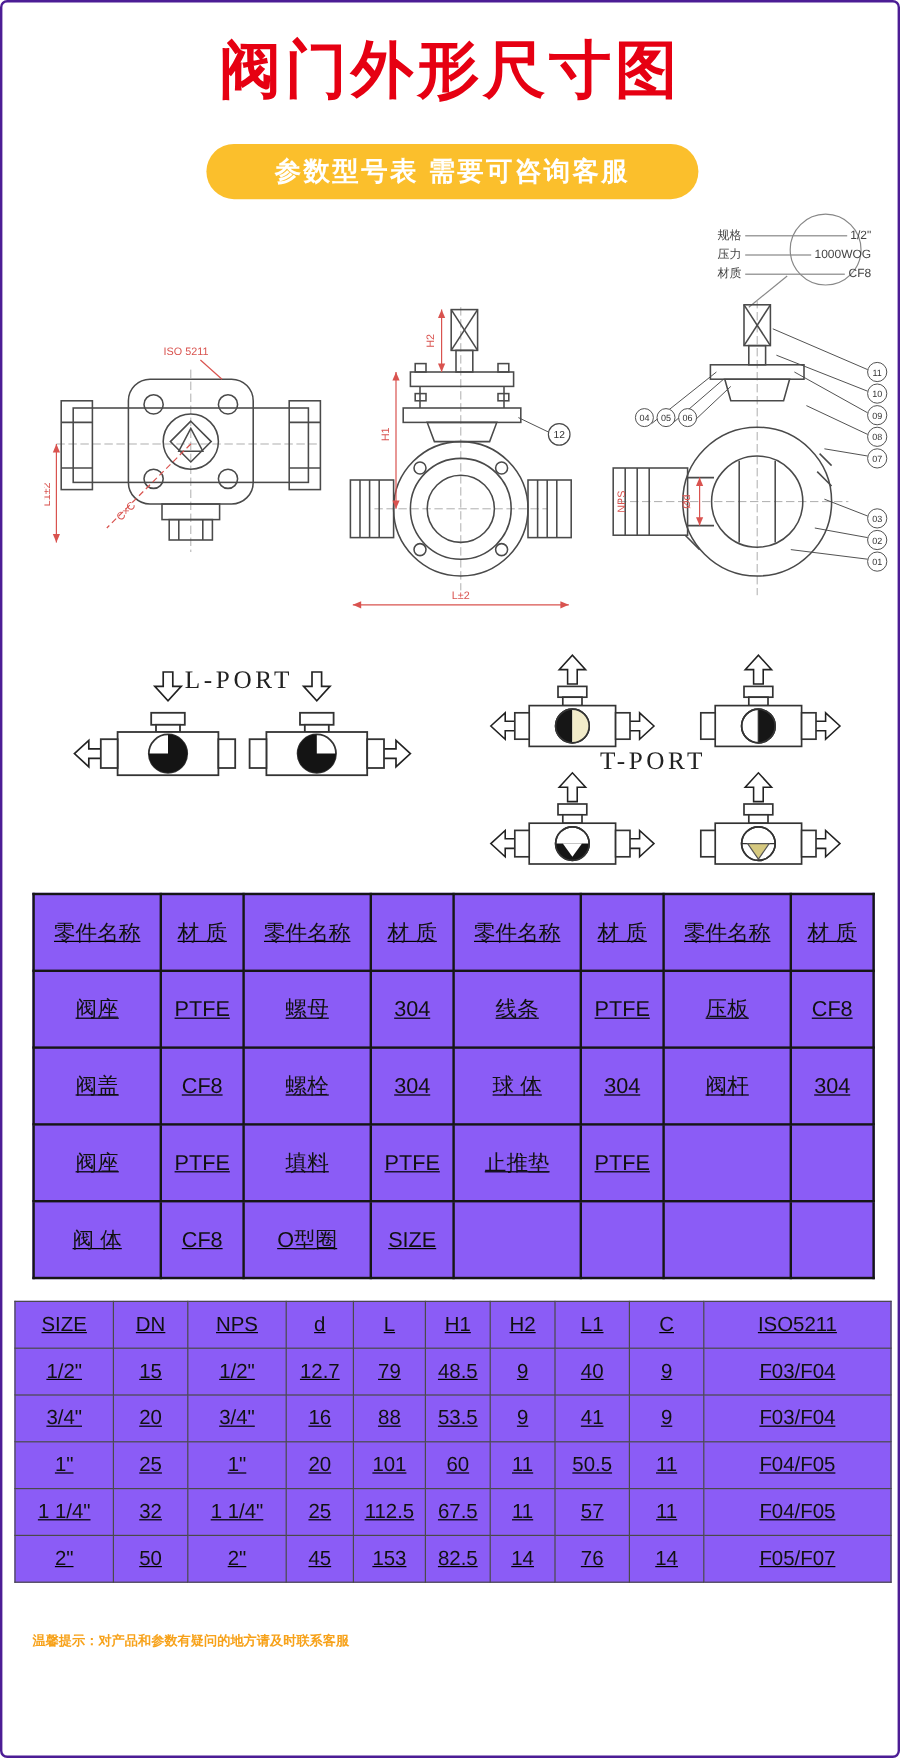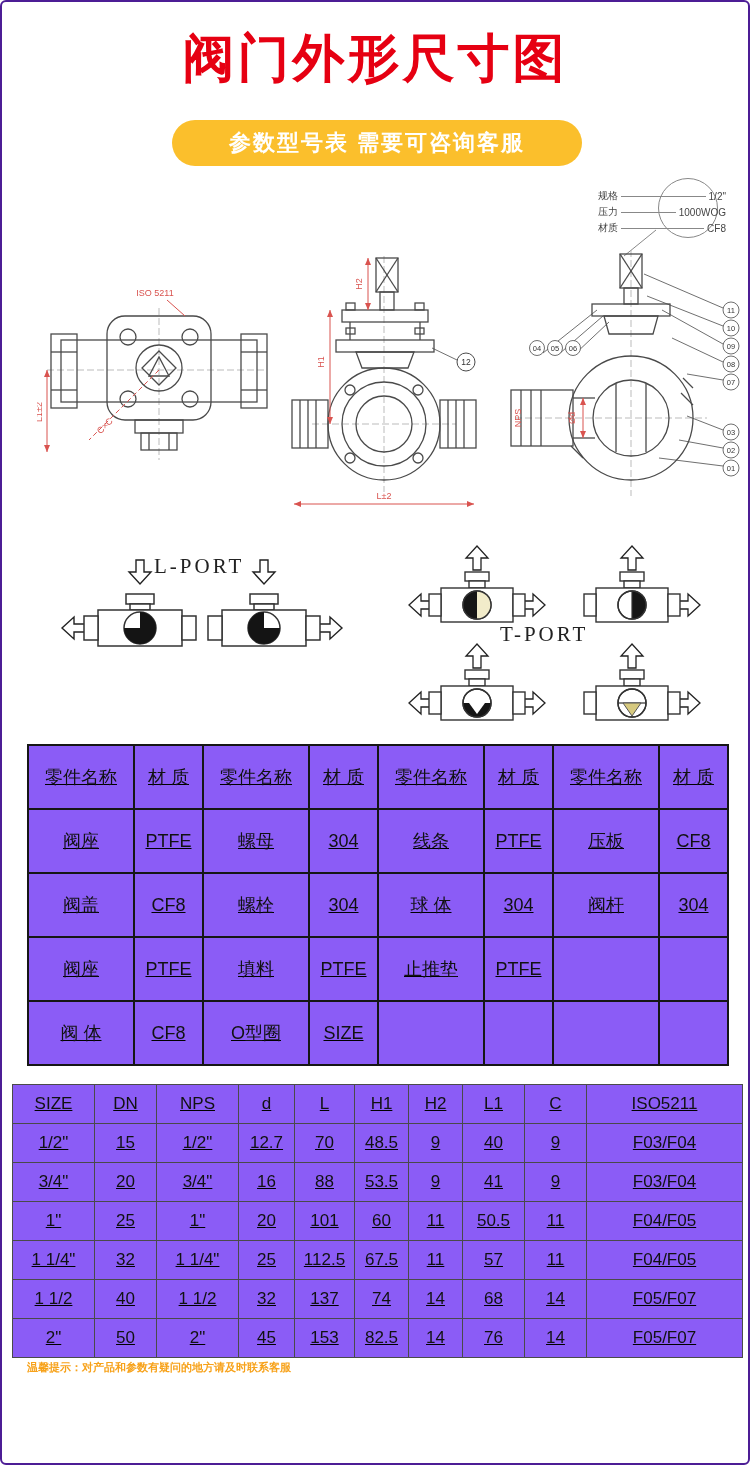--- a/index.html
+++ b/index.html
@@ -433,21 +433,21 @@
       <td>H2</td>
       <td>L1</td>
       <td>C</td>
       <td>ISO5211</td>
     </tr>
     <tr>
       <td>1/2"</td>
       <td>15</td>
       <td>1/2"</td>
       <td>12.7</td>
-      <td>70</td>
+      <td>79</td>
       <td>48.5</td>
       <td>9</td>
       <td>40</td>
       <td>9</td>
       <td>F03/F04</td>
     </tr>
     <tr>
       <td>3/4"</td>
       <td>20</td>
       <td>3/4"</td>
@@ -477,32 +477,20 @@
       <td>1 1/4"</td>
       <td>25</td>
       <td>112.5</td>
       <td>67.5</td>
       <td>11</td>
       <td>57</td>
       <td>11</td>
       <td>F04/F05</td>
     </tr>
     <tr>
-      <td>1 1/2</td>
-      <td>40</td>
-      <td>1 1/2</td>
-      <td>32</td>
-      <td>137</td>
-      <td>74</td>
-      <td>14</td>
-      <td>68</td>
-      <td>14</td>
-      <td>F05/F07</td>
-    </tr>
-    <tr>
       <td>2"</td>
       <td>50</td>
       <td>2"</td>
       <td>45</td>
       <td>153</td>
       <td>82.5</td>
       <td>14</td>
       <td>76</td>
       <td>14</td>
       <td>F05/F07</td>

